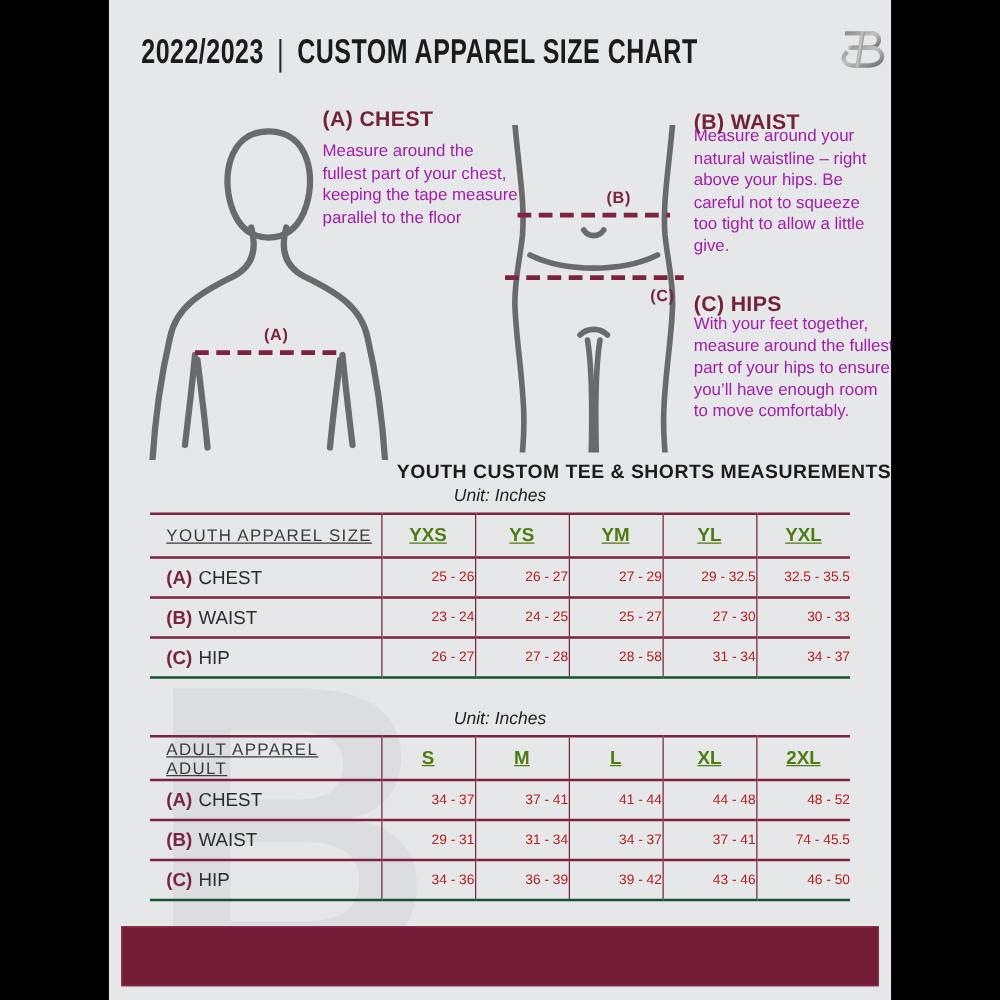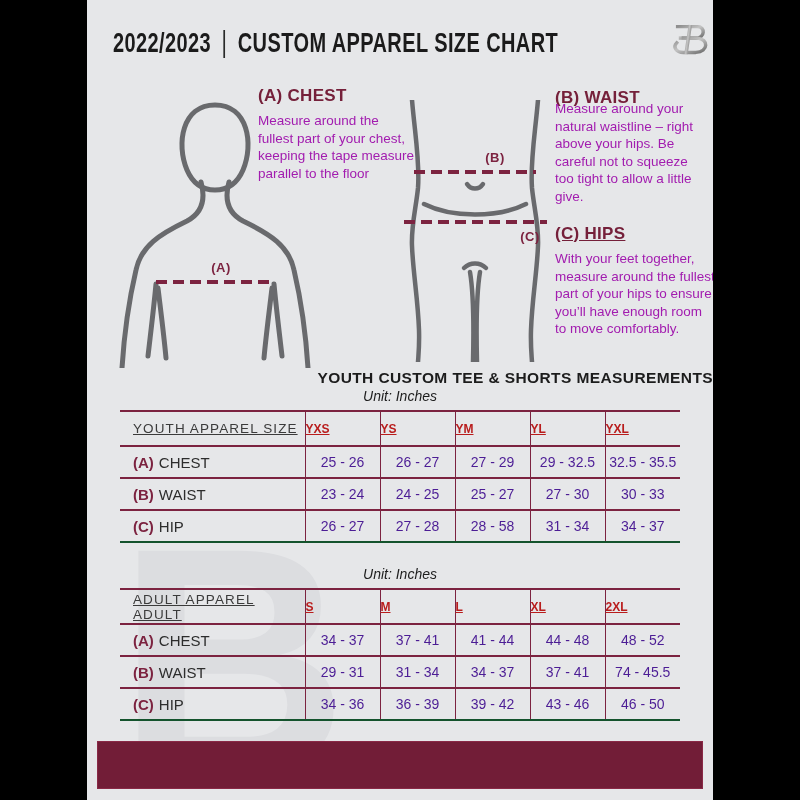--- a/index.html
+++ b/index.html
@@ -60,24 +60,24 @@
   }
   .tbl th, .tbl td { padding:0; border-top:2px solid #7c2340; }
   .tbl tr:last-child td { border-bottom:2px solid #14532d; }
   .tbl th + th, .tbl td + td { border-left:1.5px solid #7c2340; }
   .tbl th { height:33px;text-decoration:underline; }
   .tbl td { height:30px; }
   .lbl-h {
     text-align:left; padding-left:13px !important;
     font-weight:400; font-size:13.5px; letter-spacing:1.1px; color:#3b3b3b;
   }
-  .size-h { font-weight:700; font-size:12px; color:#b91c1c; text-align:left; }
+  .size-h { font-weight:700; font-size:15px; color:#4d7c0f; text-align:center; }
   .row-lbl { text-align:left; padding-left:13px !important; font-size:15px; color:#2d2d2d; }
   .row-key { font-weight:700; color:#7c2340; margin-right:5px; }
-  .val { text-align:center; font-size:14px; color:#4c1d95; }
+  .val { text-align:right; font-size:11px; color:#b91c1c; }
   
   .footer-bar {
     position:absolute; left:10px; top:741px; width:606px; height:48px; z-index:3;
     background:#721d37; border:1px solid #892946; box-sizing:border-box;
   }
   .bar-black { position:absolute; top:0; width:87px; height:800px; background:#000; z-index:4; }
 </style>
 </head>
 <body>
 
@@ -145,21 +145,21 @@
     </svg>
     <div class="fig-label" style="left:393px; top:150px; width:30px; text-align:center;">(B)</div>
     <div class="fig-label" style="left:428px; top:229px; width:30px; text-align:center;">(C)</div>
 
     <div class="guide-head" style="left:171px; top:86px;">(A) CHEST</div>
     <div class="guide-body" style="left:171px; top:112px; width:158px;">Measure around the fullest part of your chest, keeping the tape measure parallel to the floor</div>
 
     <div class="guide-head" style="left:468px; top:88px;">(B) WAIST</div>
     <div class="guide-body" style="left:468px; top:100px; width:152px;">Measure around your natural waistline – right above your hips. Be careful not to squeeze too tight to allow a little give.</div>
 
-    <div class="guide-head" style="left:468px; top:224px;text-decoration:underline;">(C) HIPS</div>
+    <div class="guide-head" style="left:468px; top:234px;">(C) HIPS</div>
     <div class="guide-body" style="left:468px; top:250px; width:162px;">With your feet together, measure around the fullest part of your hips to ensure you’ll have enough room to move comfortably.</div>
 
     <div class="sec-title" style="top:369px;">YOUTH CUSTOM TEE &amp; SHORTS MEASUREMENTS</div>
     <div class="sec-unit" style="top:388px;">Unit: Inches</div>
 
     <table class="tbl" style="top:410px;">
       <colgroup>
           <col style="width:185px">
           <col style="width:75px">
           <col style="width:75px">

